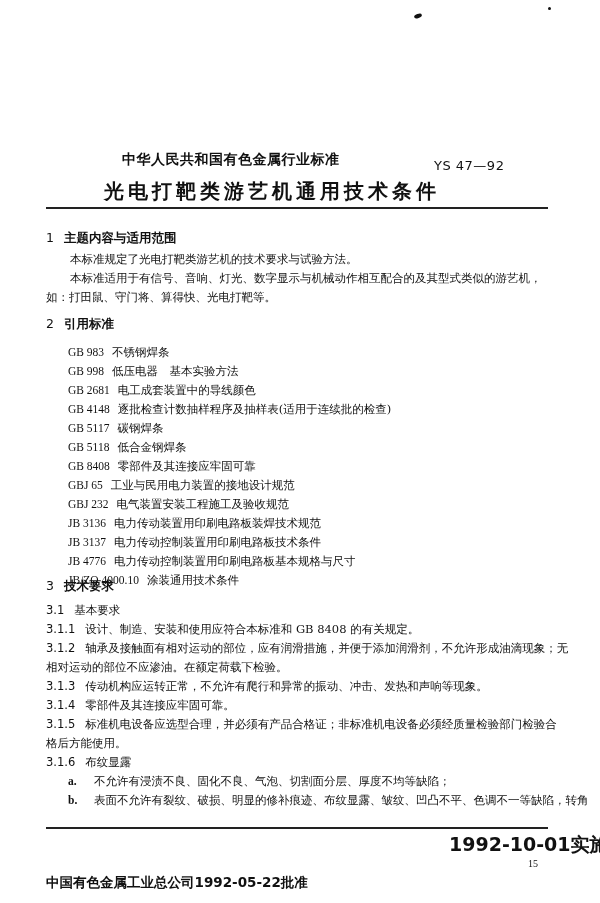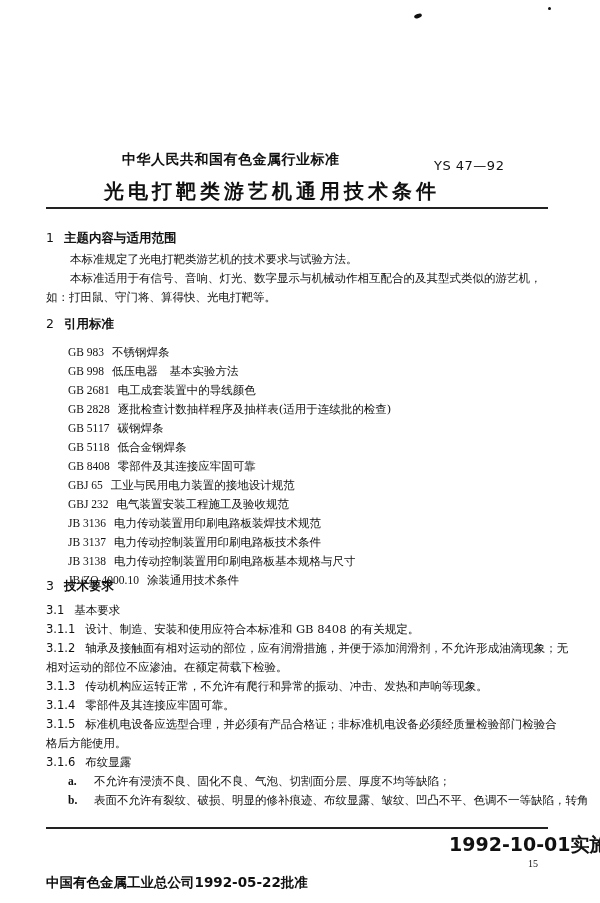--- a/index.html
+++ b/index.html
@@ -53,29 +53,29 @@
 <div class="abs para" style="left:70px;top:250px;">本标准规定了光电打靶类游艺机的技术要求与试验方法。</div>
 <div class="abs para" style="left:46px;top:269px;width:504px;text-indent:24px;">本标准适用于有信号、音响、灯光、数字显示与机械动作相互配合的及其型式类似的游艺机，如：打田鼠、守门将、算得快、光电打靶等。</div>
 
 <div class="abs sec-heading sans" style="left:46px;top:316px;">
   <span class="num">2</span><span>引用标准</span>
 </div>
 
 <div class="abs ref-row" style="left:68px;top:345px;"><span class="code serif">GB 983</span><span>不锈钢焊条</span></div>
 <div class="abs ref-row" style="left:68px;top:364px;"><span class="code serif">GB 998</span><span>低压电器　基本实验方法</span></div>
 <div class="abs ref-row" style="left:68px;top:383px;"><span class="code serif">GB 2681</span><span>电工成套装置中的导线颜色</span></div>
-<div class="abs ref-row" style="left:68px;top:402px;"><span class="code serif">GB 2828</span><span>逐批检查计数抽样程序及抽样表(适用于连续批的检查)</span></div>
+<div class="abs ref-row" style="left:68px;top:402px;"><span class="code serif">GB 4148</span><span>逐批检查计数抽样程序及抽样表(适用于连续批的检查)</span></div>
 <div class="abs ref-row" style="left:68px;top:421px;"><span class="code serif">GB 5117</span><span>碳钢焊条</span></div>
 <div class="abs ref-row" style="left:68px;top:440px;"><span class="code serif">GB 5118</span><span>低合金钢焊条</span></div>
 <div class="abs ref-row" style="left:68px;top:459px;"><span class="code serif">GB 8408</span><span>零部件及其连接应牢固可靠</span></div>
 <div class="abs ref-row" style="left:68px;top:478px;"><span class="code serif">GBJ 65</span><span>工业与民用电力装置的接地设计规范</span></div>
 <div class="abs ref-row" style="left:68px;top:497px;"><span class="code serif">GBJ 232</span><span>电气装置安装工程施工及验收规范</span></div>
 <div class="abs ref-row" style="left:68px;top:516px;"><span class="code serif">JB 3136</span><span>电力传动装置用印刷电路板装焊技术规范</span></div>
 <div class="abs ref-row" style="left:68px;top:535px;"><span class="code serif">JB 3137</span><span>电力传动控制装置用印刷电路板技术条件</span></div>
-<div class="abs ref-row" style="left:68px;top:554px;"><span class="code serif">JB 3138</span><span>电力传动控制装置用印刷电路板基本规格与尺寸</span></div>
+<div class="abs ref-row" style="left:68px;top:554px;"><span class="code serif">JB 4776</span><span>电力传动控制装置用印刷电路板基本规格与尺寸</span></div>
 <div class="abs ref-row" style="left:68px;top:573px;"><span class="code serif">JB/ZQ 4000.10</span><span>涂装通用技术条件</span></div>
 
 <div class="abs sec-heading sans" style="left:46px;top:574px;transform:translateY(4px);">
   <span class="num">3</span><span>技术要求</span>
 </div>
 
 <div class="abs clause" style="left:46px;top:603px;"><span class="cnum">3.1</span><span>基本要求</span></div>
 
 <div class="abs clause" style="left:46px;top:622px;text-align:right;"><span class="cnum">3.1.1</span><span>设计、制造、安装和使用应符合本标准和 GB 8408 的有关规定。</span></div>
 

